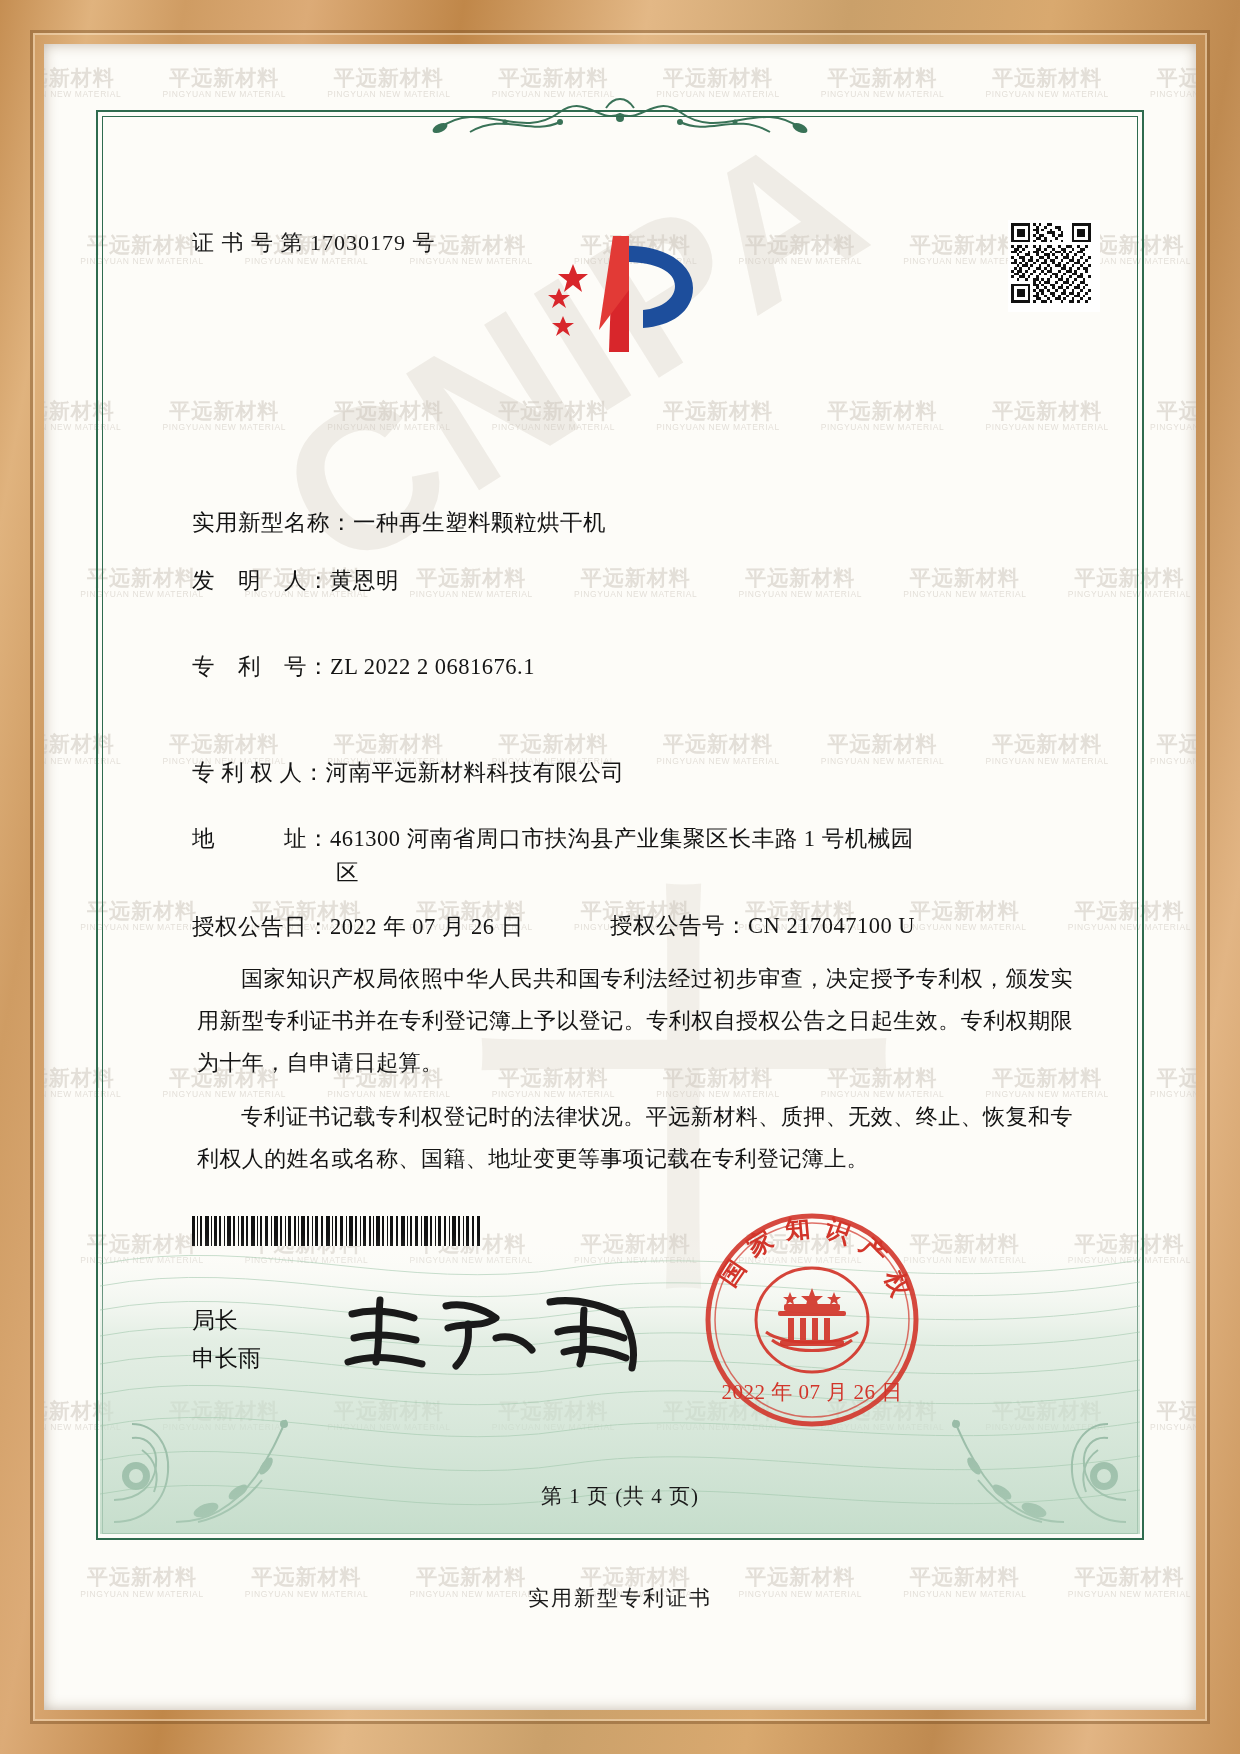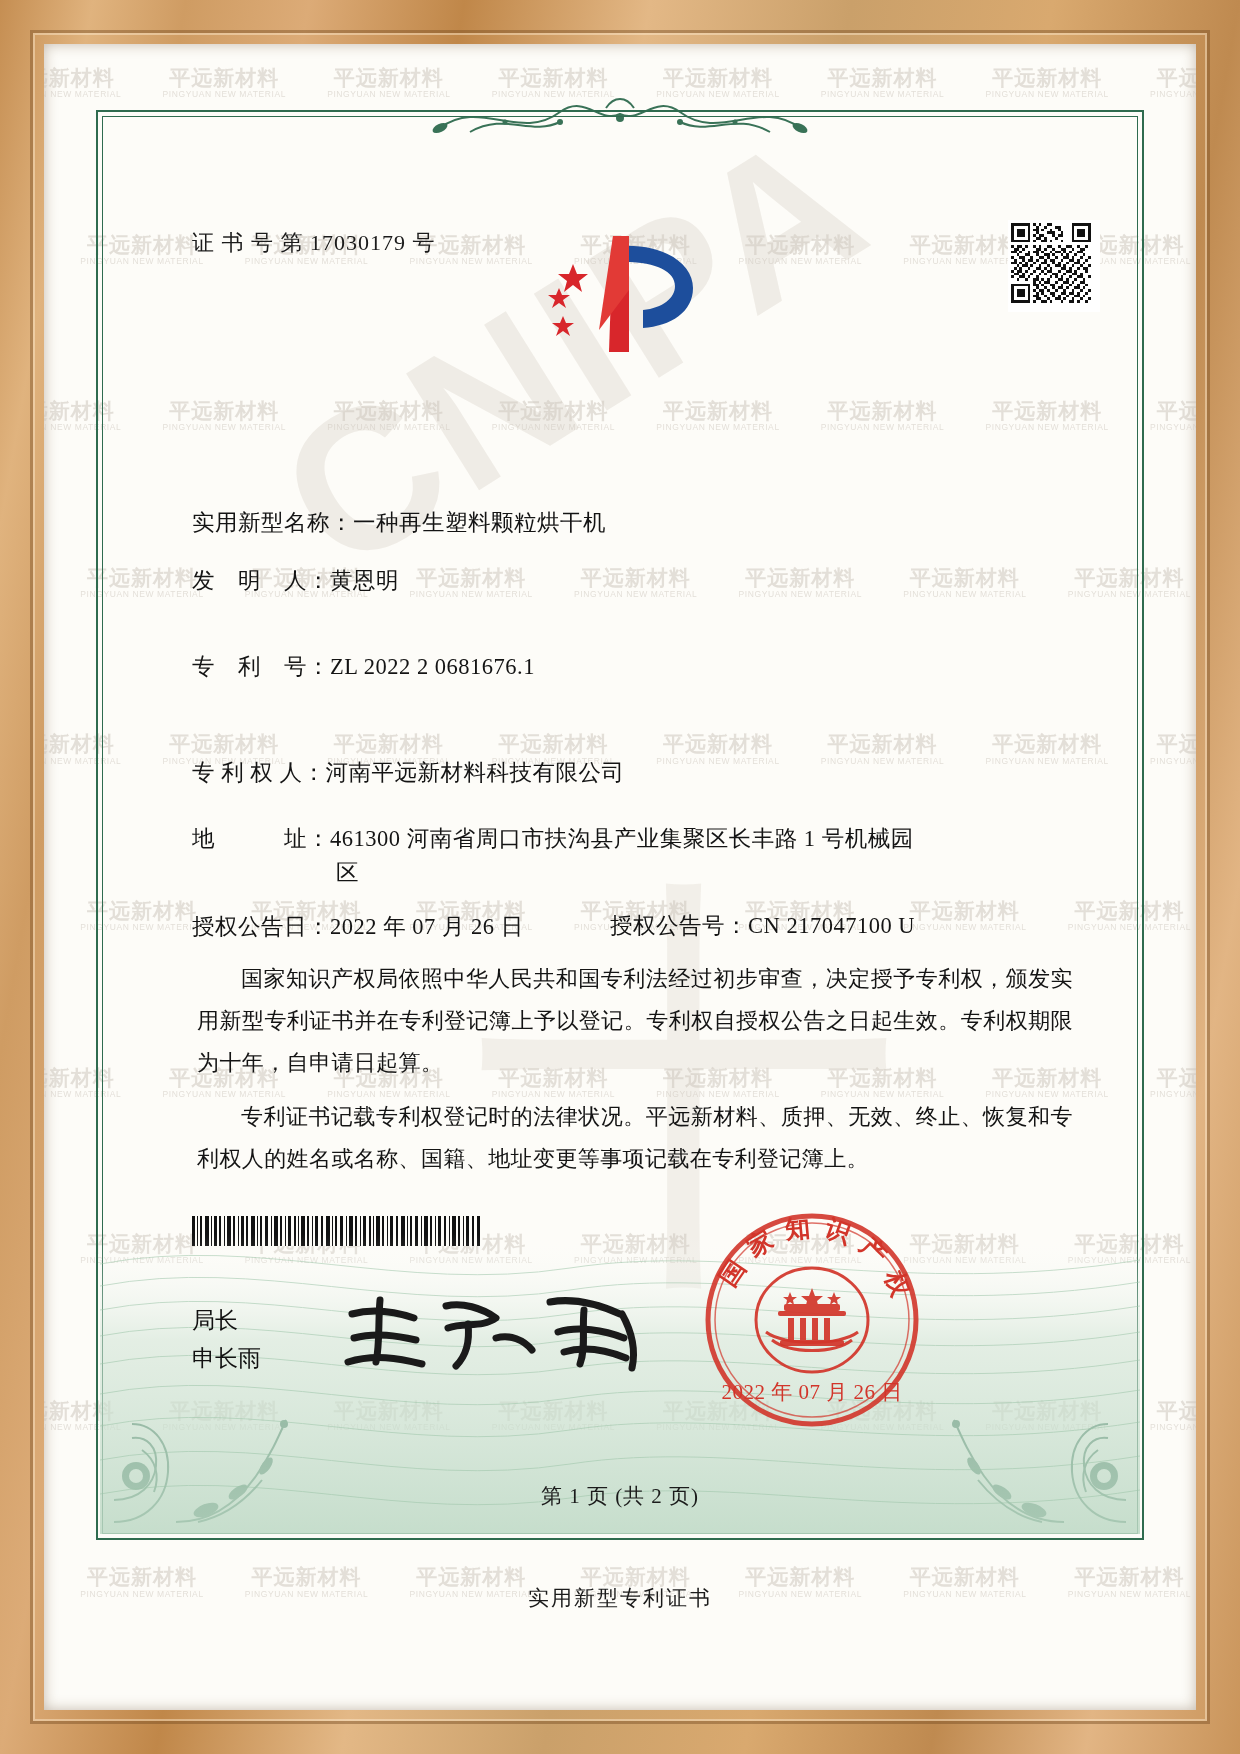--- a/index.html
+++ b/index.html
@@ -1066,18 +1066,18 @@
             <polygon points="98,92 100,97 105,97 101,100 102,105 98,102 94,105 95,100 91,97 96,97"></polygon>
             <polygon points="142,92 144,97 149,97 145,100 146,105 142,102 138,105 139,100 135,97 140,97"></polygon>
           </g>
           <text font-family="'Liberation Serif', serif" font-size="25" font-weight="700" fill="#d2352a" letter-spacing="12">
             <textPath href="#sealArcTop" startOffset="12%">国家知识产权局</textPath>
           </text>
         </svg>
       </div>
       <div id="seal-date">2022 年 07 月 26 日</div>
 
-      <div id="page-num">第 1 页 (共 2 页)</div>
+      <div id="page-num">第 1 页 (共 4 页)</div>
     </div>
 
     <div id="footer-note">实用新型专利证书</div>
   </div>
 </div>
 
 </body></html>

